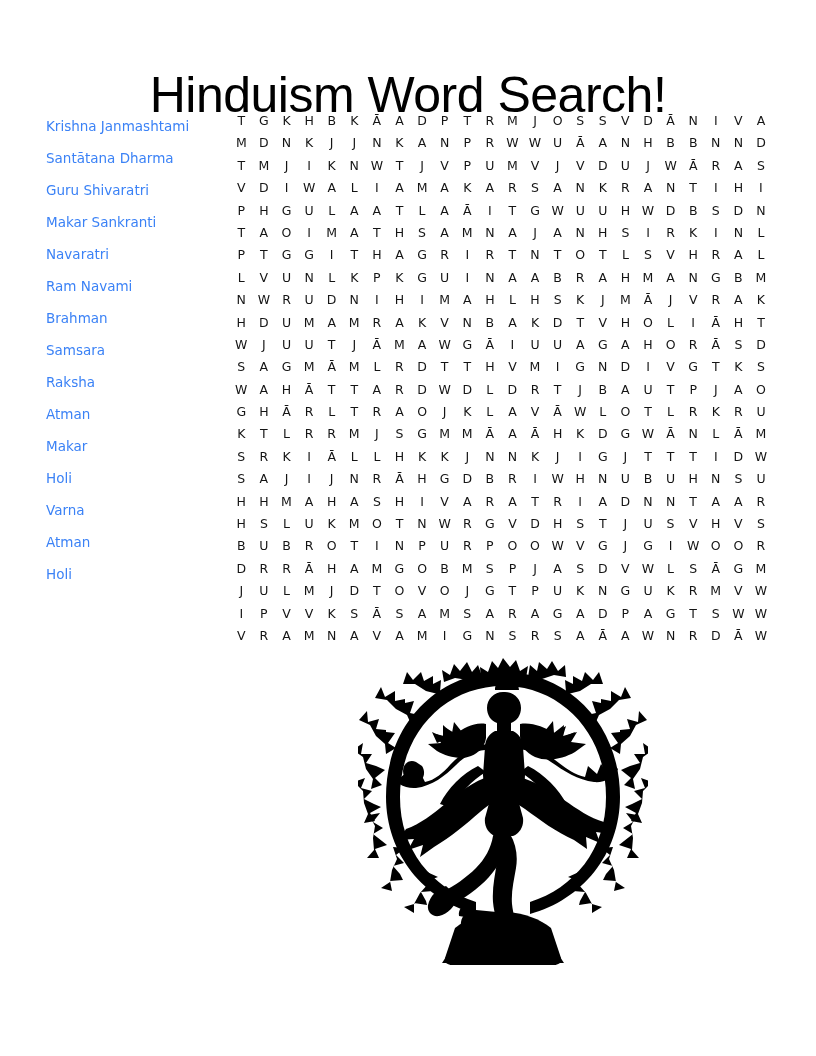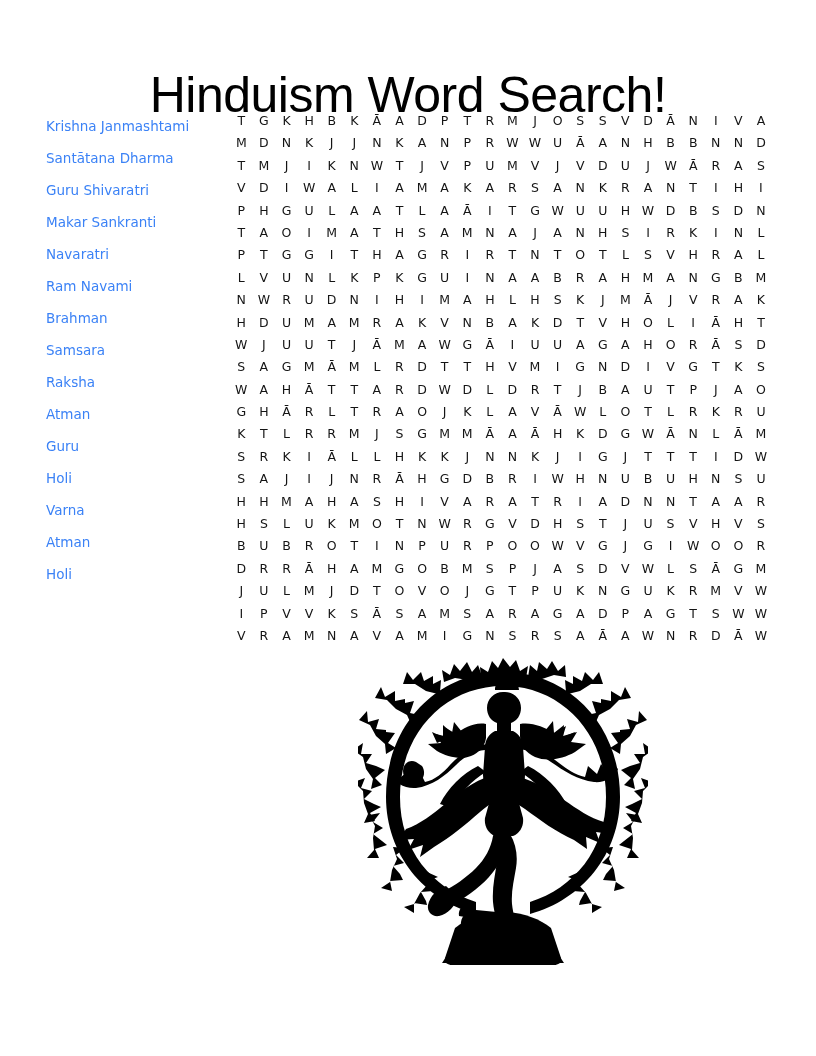--- a/index.html
+++ b/index.html
@@ -84,21 +84,21 @@
     <div class="word-item">Krishna Janmashtami</div>
     <div class="word-item">Santātana Dharma</div>
     <div class="word-item">Guru Shivaratri</div>
     <div class="word-item">Makar Sankranti</div>
     <div class="word-item">Navaratri</div>
     <div class="word-item">Ram Navami</div>
     <div class="word-item">Brahman</div>
     <div class="word-item">Samsara</div>
     <div class="word-item">Raksha</div>
     <div class="word-item">Atman</div>
-    <div class="word-item">Guru</div>
+    <div class="word-item">Makar</div>
     <div class="word-item">Holi</div>
     <div class="word-item">Varna</div>
     <div class="word-item">Atman</div>
     <div class="word-item">Holi</div>
   </div>
 
 <div id="letter-grid">
     <span class="grid-cell">T</span>
     <span class="grid-cell">G</span>
     <span class="grid-cell">K</span>

